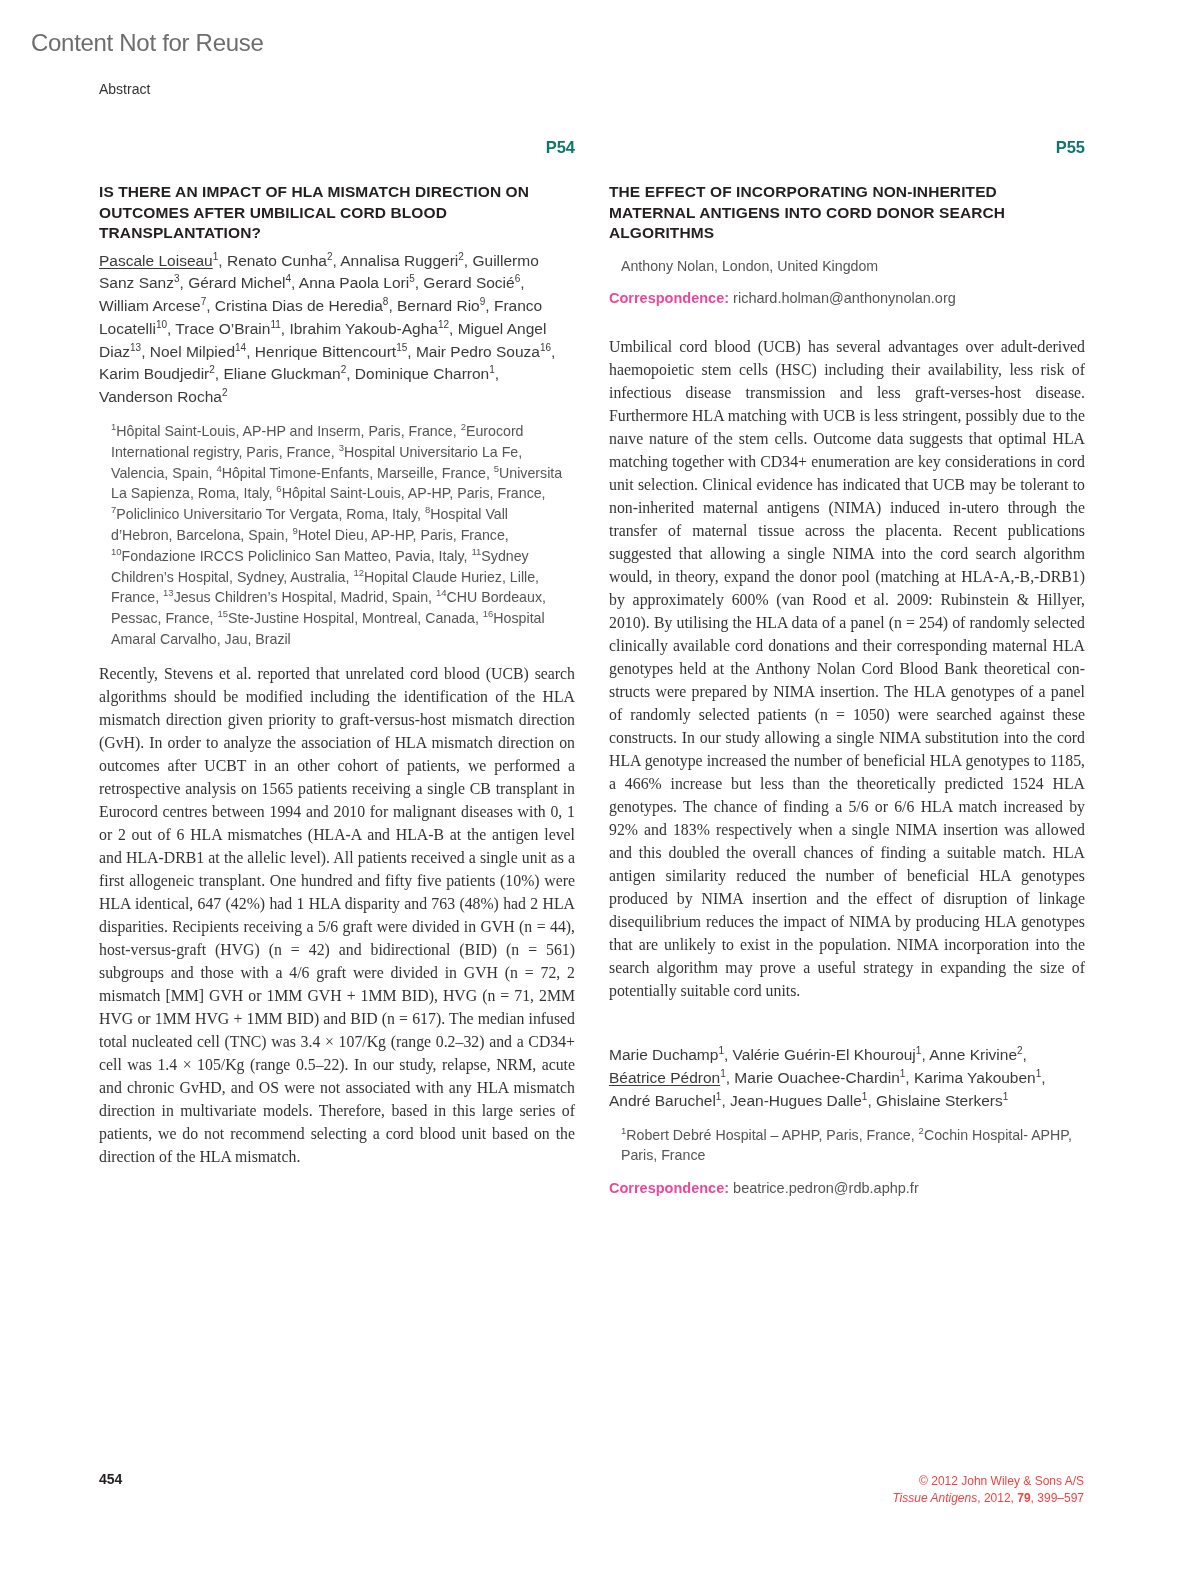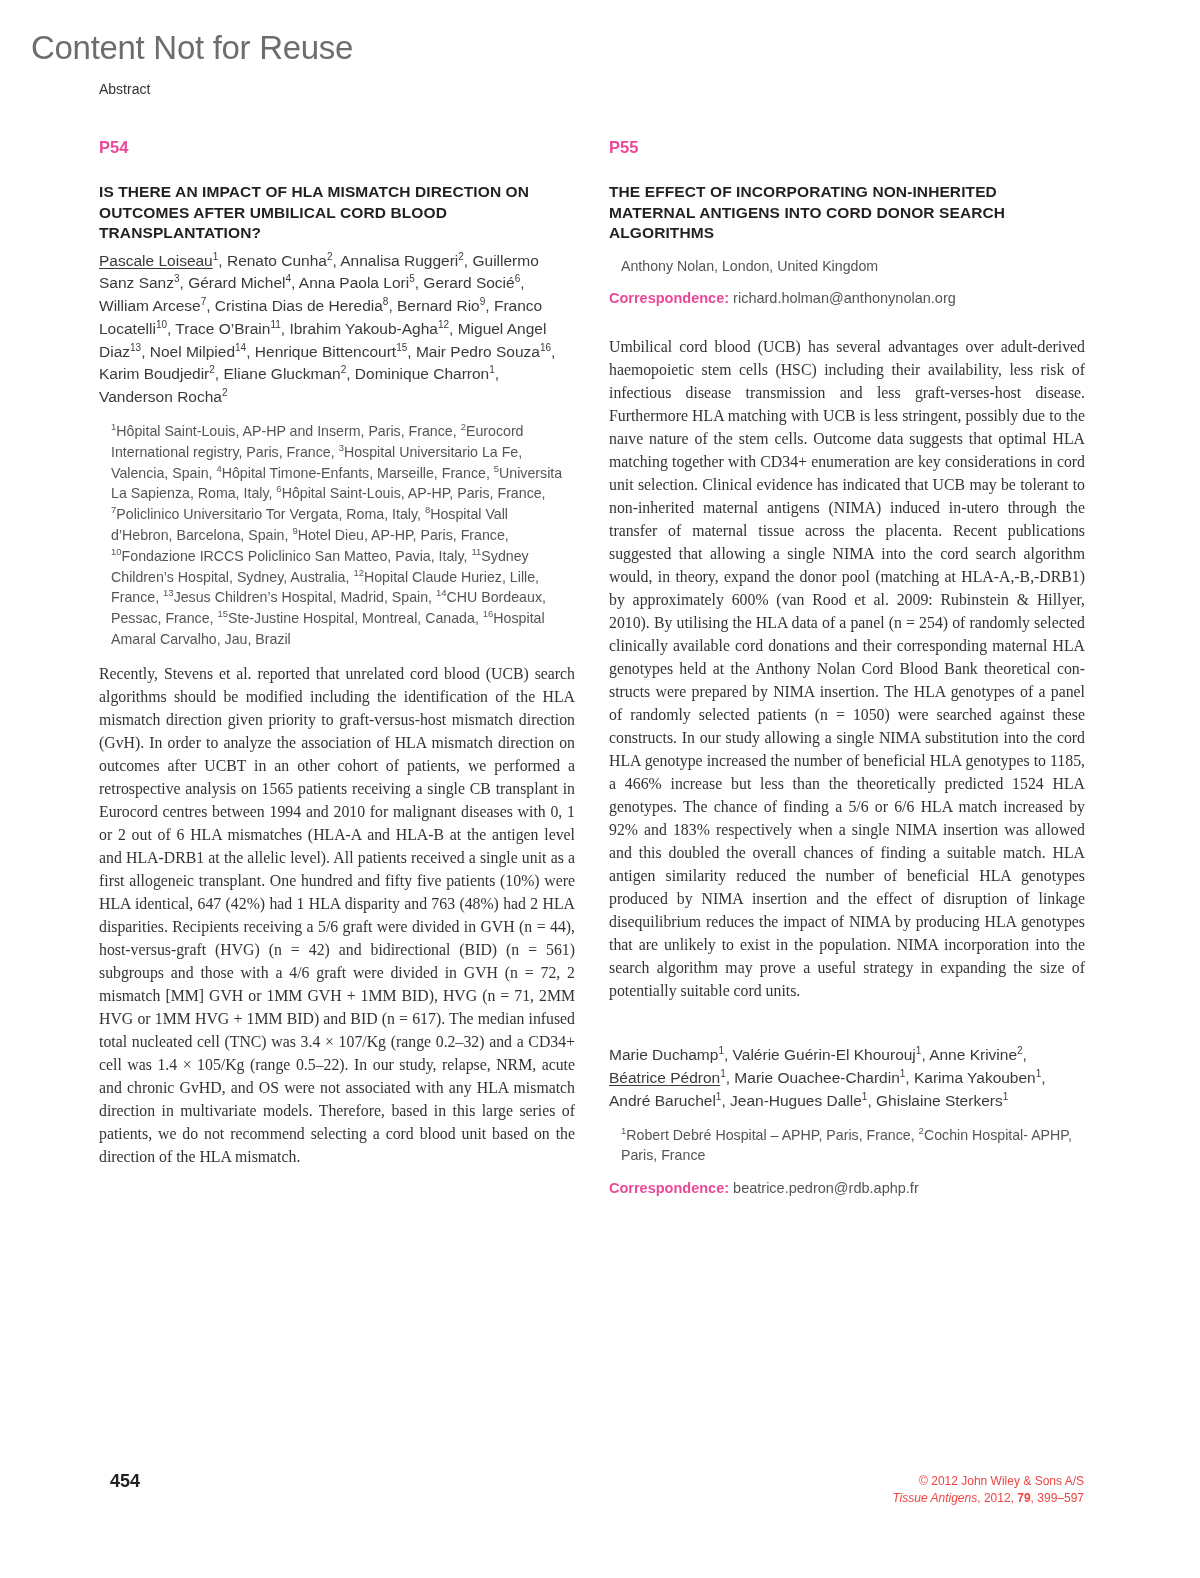--- a/index.html
+++ b/index.html
@@ -1,33 +1,33 @@
 <!DOCTYPE html>
 <html><head>
 <meta charset="utf-8">
 <style>
   html, body { margin: 0; padding: 0; background: #ffffff; }
   body { width: 1200px; height: 1578px; position: relative; overflow: hidden; color: #231f20; }
-  .watermark { position: absolute; left: 31px; top: 29px; font-family: "Liberation Sans", sans-serif; font-size: 33px; color: #6d6d6d; letter-spacing: -0.3px; }
+  .watermark { position: absolute; left: 31px; top: 29px; font-family: "Liberation Sans", sans-serif; font-size: 24px; color: #6d6d6d; letter-spacing: -0.3px; }
   .section-label { position: absolute; left: 99px; top: 81px; font-family: "Liberation Sans", sans-serif; font-size: 14px; color: #333; }
   .col { position: absolute; width: 476px; }
   .col-left { left: 99px; top: 138px; }
   .col-right { left: 609px; top: 138px; }
-  .abs-id { font-family: "Liberation Sans", sans-serif; font-weight: bold; font-size: 16.5px; color: #ec4899; margin: 0 0 25px 0; }
+  .abs-id { font-family: "Liberation Sans", sans-serif; font-weight: bold; font-size: 16.5px; color: #0f766e; margin: 0 0 25px 0; text-align: right; }
   .abs-title { font-family: "Liberation Sans", sans-serif; font-weight: bold; font-size: 15.5px; line-height: 20.5px; color: #231f20; margin: 0 0 6px 0; text-transform: uppercase; letter-spacing: 0.1px; }
   .authors { font-family: "Liberation Sans", sans-serif; font-size: 15.5px; line-height: 22.8px; color: #3a3a3a; margin: 0 0 9px 0; }
   .authors .presenter { text-decoration: underline; text-underline-offset: 2px; }
   .authors sup { font-size: 10px; line-height: 0; }
   .affil { font-family: "Liberation Sans", sans-serif; font-size: 14.2px; line-height: 20.8px; color: #555; margin: 12px; }
   .affil sup { font-size: 9.5px; line-height: 0; }
   .corr { font-family: "Liberation Sans", sans-serif; font-size: 14.5px; line-height: 21px; color: #555; margin: 0 0 26px 0; }
   .corr b { color: #ec4899; }
   .body-text { font-family: "Liberation Serif", serif; font-size: 15.8px; line-height: 23px; color: #333; text-align: justify; hyphens: manual; margin: 0; }
   .spacer-p56 { height: 42px; }
-  .footer-page { position: absolute; left: 99px; top: 1471px; font-family: "Liberation Sans", sans-serif; font-weight: bold; font-size: 18px; color: #231f20; margin-left: 11px; }
+  .footer-page { position: absolute; left: 99px; top: 1471px; font-family: "Liberation Sans", sans-serif; font-weight: bold; font-size: 14px; color: #231f20; }
   .footer-right { position: absolute; right: 116px; top: 1473px; text-align: right; font-family: "Liberation Sans", sans-serif; font-size: 12px; line-height: 17px; color: #ef4444; }
   .footer-right i { font-style: italic; }
 </style>
 </head>
 <body>
 
 <div class="watermark">Content Not for Reuse</div>
 <div class="section-label">Abstract</div>
 
 <div class="col col-left">

